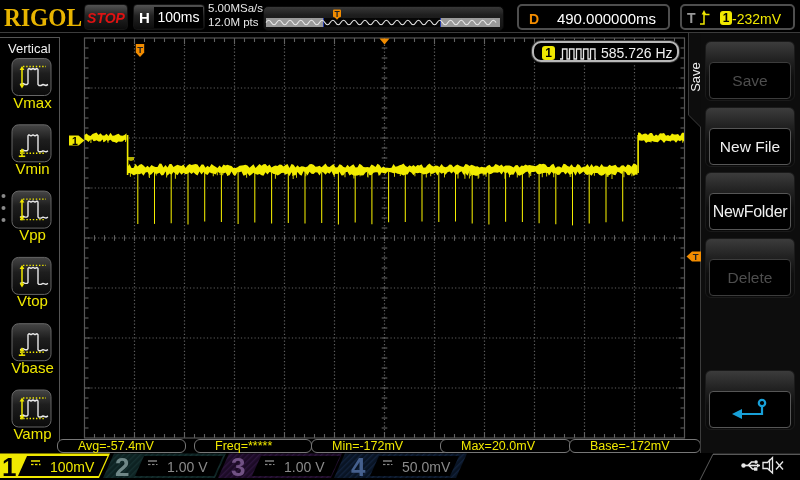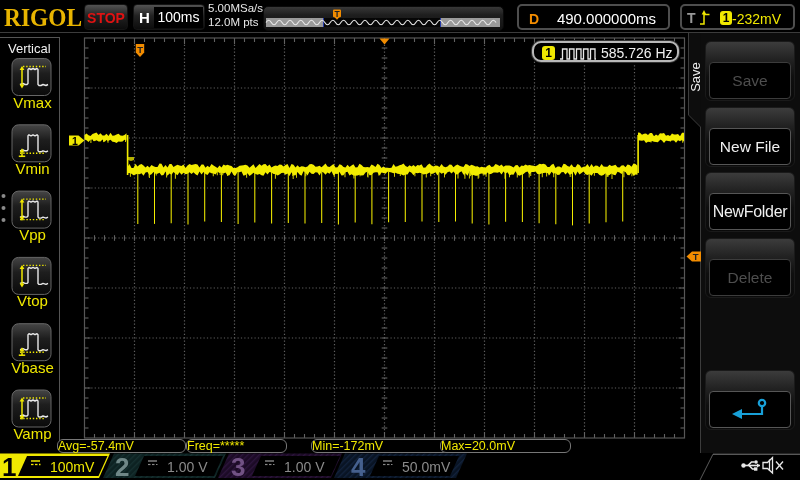--- a/index.html
+++ b/index.html
@@ -8,21 +8,21 @@
 .abs { position:absolute; }
 
 
 #topbar { position:absolute; left:0; top:0; width:800px; height:33px; background:#000;
   border-bottom:1px solid #3c3c3c; }
 #logo { position:absolute; left:4px; top:3px; color:#e8b400; font-family:"Liberation Serif",serif;
   font-weight:bold; font-size:26px; transform:scaleX(0.9); transform-origin:left center; }
 .tbox { position:absolute; background:linear-gradient(#525252,#222 45%,#0c0c0c);
   border:1px solid #141414; border-radius:4px; }
 .obox { position:absolute; background:#000; border:2px solid #4e4e4e; border-radius:5px; }
-#stopbox { left:84px; top:4px; width:44px; height:26px; }
+#stopbox { left:84px; top:4px; width:44px; height:26px;font-style:italic; }
 #stopbox span { position:absolute; left:0; right:0; top:5px; text-align:center;
   color:#e01212; font-weight:bold; font-size:14px; }
 #hbox { left:133px; top:4px; width:72px; height:26px; }
 #hbox .h { position:absolute; left:5px; top:4px; color:#fff; font-weight:bold; font-size:15px; }
 #hbox .pill { position:absolute; left:20px; top:2px; width:49px; height:21px; background:#000;
   border-radius:0; color:#fff; font-size:14px; text-align:center; line-height:21px; }
 #srate { position:absolute; left:208px; top:2px; color:#e8e8e8; font-size:11.5px; line-height:13.5px; }
 #dbox { left:517px; top:4px; width:153px; height:26px; }
 #dbox .d { position:absolute; left:10px; top:5px; color:#f28c00; font-weight:bold; font-size:14px; }
 #dbox .v { position:absolute; left:30px; right:4px; top:4px; color:#fff; font-size:15px; text-align:center; }
@@ -47,21 +47,21 @@
 .mframe { position:absolute; left:5px; width:90px; height:60px;
   background:linear-gradient(#3c3c3c, #222 30%, #0f0f0f 60%, #0a0a0a);
   border:1px solid #1a1a1a; border-radius:6px; }
 .mbtn { position:absolute; left:3px; top:20px; width:82px; height:37px; background:#000;
   border:1px solid #565656; border-radius:4px; color:#f0f0f0; font-size:15.5px;
   text-align:center; line-height:35px; }
 .mbtn.dis { color:#4e4e4e; border-color:#3c3c3c; }
 
 
 .pillm { position:absolute; top:439px; height:14px; background:#000; border:1px solid #777;
-  border-radius:6px; color:#f0e800; font-size:12.5px; line-height:13px; padding-left:0; }
+  border-radius:6px; color:#f0e800; font-size:12.5px; line-height:13px; padding-left:20px; }
 
 
 #botbar { position:absolute; left:0; top:453px; width:800px; height:27px; background:#000; }
 </style></head>
 <body>
 <div id="scr">
 
 <svg class="abs" width="800" height="480" viewBox="0 0 800 480" style="left:0;top:0">
   <defs>
     <linearGradient id="icg" x1="0" y1="0" x2="0" y2="1">
@@ -674,23 +674,24 @@
   border:2px solid #b8b8b8;border-radius:9px;box-shadow:0 0 0 1px #333;">
   <span style="position:absolute;left:8px;top:3px;width:13px;height:14px;background:#f0e800;
     border-radius:3px;color:#000;font-weight:bold;font-size:12px;text-align:center;line-height:14px;">1</span>
   <svg width="38" height="13" style="position:absolute;left:25px;top:4px">
     <path d="M1,12 h2.5 v-10 h4.5 v10 h2.5 v-10 h4.5 v10 h2.5 v-10 h4.5 v10 h2.5 v-10 h4.5 v10 h2.5 v-10 h4.5 v10 h1" fill="none" stroke="#e8e8e8" stroke-width="1.3"></path>
   </svg>
   <span style="position:absolute;left:67px;top:2px;color:#f0f0f0;font-size:14px;">585.726 Hz</span>
 </div>
 
 <div class="pillm" style="left:57px;width:129px;">Avg=-57.4mV</div>
-<div class="pillm" style="left:186px;width:101px;">Freq=*****</div>
+<div class="pillm" style="left:194px;width:118px;">Freq=*****</div>
 <div class="pillm" style="left:311px;width:153px;">Min=-172mV</div>
 <div class="pillm" style="left:440px;width:131px;">Max=20.0mV</div>
+<div class="pillm" style="left:569px;width:132px;">Base=-172mV</div>
 
 <div id="botbar"></div>
 <svg class="abs" width="800" height="27" viewBox="0 0 800 27" style="left:0;top:453px">
   <defs>
     <pattern id="h2" width="4" height="4" patternUnits="userSpaceOnUse" patternTransform="rotate(45)">
       <rect width="4" height="4" fill="#0d2222"></rect>
           <rect width="1.3" height="4" fill="#163030"></rect>
     </pattern>
     <pattern id="h3" width="4" height="4" patternUnits="userSpaceOnUse" patternTransform="rotate(45)">
       <rect width="4" height="4" fill="#1c0b26"></rect>

